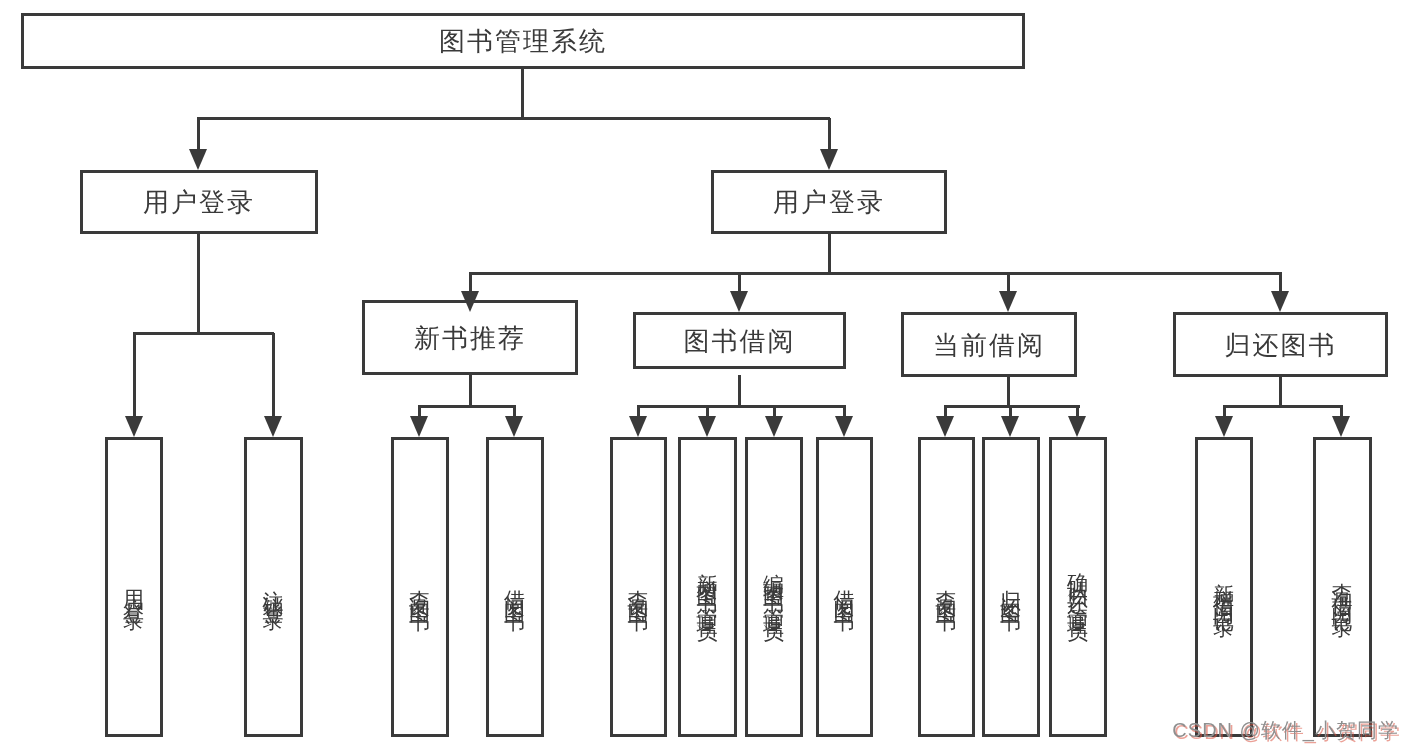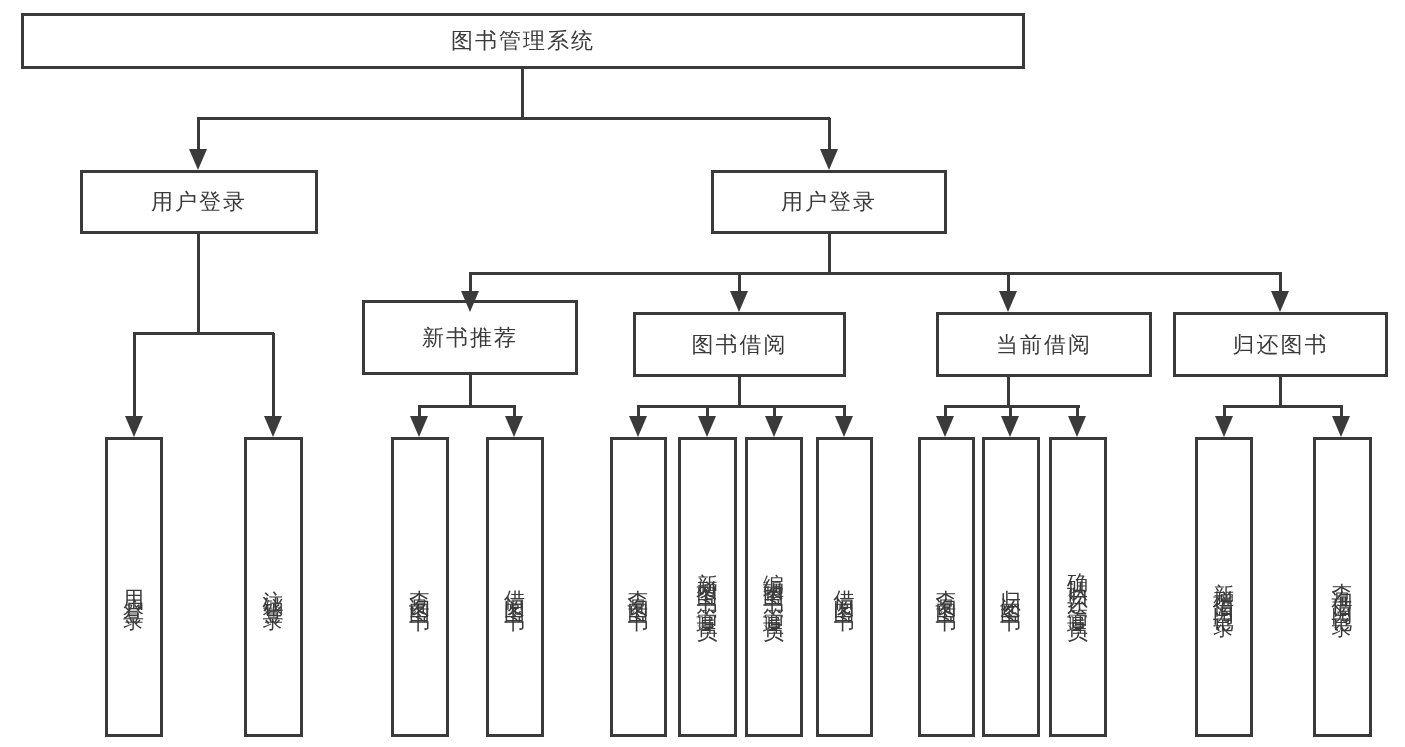--- a/index.html
+++ b/index.html
@@ -5,21 +5,21 @@
   html,body{margin:0;padding:0;background:#fff;}
   .stage{
     position:relative;width:1405px;height:747px;background:#fff;overflow:hidden;
     font-family:"Liberation Sans","DejaVu Sans",sans-serif;
     --line:#3a3a3a; --text:#3a3a3a;
   }
   .node{
     position:absolute;box-sizing:border-box;border:3px solid var(--line);
     background:#fff;color:var(--text);
     display:flex;align-items:center;justify-content:center;
-    font-size:22px;letter-spacing:2px;line-height:1;white-space:nowrap;
+    font-size:26px;letter-spacing:2px;line-height:1;white-space:nowrap;
   }
   .vtext{
     writing-mode:vertical-rl;text-orientation:mixed;
     font-size:21px;letter-spacing:7px;white-space:normal;
   }
   .vl{position:absolute;width:3px;background:var(--line);}
   .hl{position:absolute;height:3px;background:var(--line);}
   .ar{
     position:absolute;width:0;height:0;
     border-left:9px solid transparent;border-right:9px solid transparent;
@@ -35,22 +35,22 @@
 <body>
 
 <div class="stage" style="--line: #3a3a3a; --text: #3a3a3a;">
 
   <div class="node" style="left:21px;top:13px;width:1004px;height:56px">图书管理系统</div>
 
   <div class="node" style="left:80px;top:170px;width:238px;height:64px">用户登录</div>
   <div class="node" style="left:711px;top:170px;width:236px;height:64px">用户登录</div>
 
   <div class="node" style="left:362px;top:300px;width:216px;height:75px">新书推荐</div>
-  <div class="node" style="left:633px;top:312px;width:213px;height:65px">图书借阅</div>
-  <div class="node" style="left:936px;top:312px;width:216px;height:65px">当前借阅</div>
+  <div class="node" style="left:633px;top:312px;width:213px;height:57px">图书借阅</div>
+  <div class="node" style="left:901px;top:312px;width:176px;height:65px">当前借阅</div>
   <div class="node" style="left:1173px;top:312px;width:215px;height:65px">归还图书</div>
 
   <div class="node vtext" style="left:105px;top:437px;width:58px;height:300px">用户登录</div>
   <div class="node vtext" style="left:244px;top:437px;width:59px;height:300px">注销登录</div>
 
   <div class="node vtext" style="left:391px;top:437px;width:58px;height:300px">查询图书</div>
   <div class="node vtext" style="left:486px;top:437px;width:58px;height:300px">借阅图书</div>
 
   <div class="node vtext" style="left:610px;top:437px;width:57px;height:300px">查询图书</div>
   <div class="node vtext" style="left:678px;top:437px;width:59px;height:300px">新增图书（管理员）</div>
@@ -116,13 +116,14 @@
   <div class="vl" style="left:1076px;top:406px;height:13px"></div>
   <div class="ar" style="left:1068px;top:416px"></div>
 
   <div class="vl" style="left:1279px;top:375px;height:32px"></div>
   <div class="hl" style="left:1223px;top:405px;width:120px"></div>
   <div class="vl" style="left:1223px;top:406px;height:13px"></div>
   <div class="ar" style="left:1215px;top:416px"></div>
   <div class="vl" style="left:1340px;top:406px;height:13px"></div>
   <div class="ar" style="left:1332px;top:416px"></div>
 
+  <div class="watermark">CSDN @软件_小贺同学</div>
 </div>
 
 </body></html>

